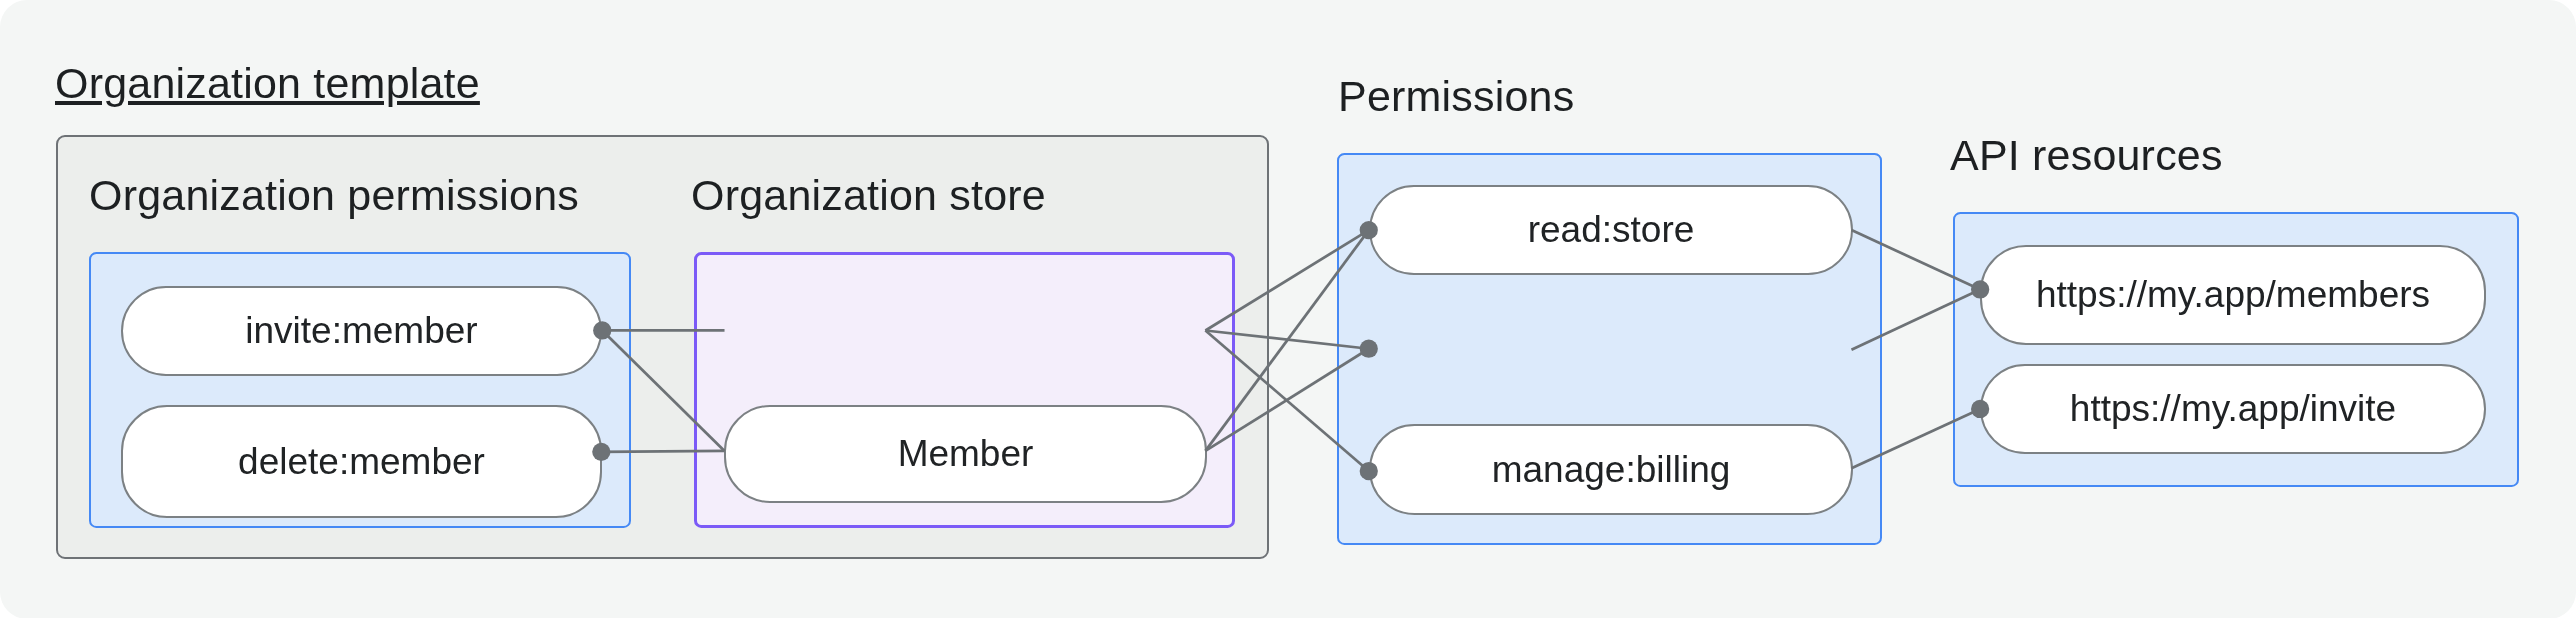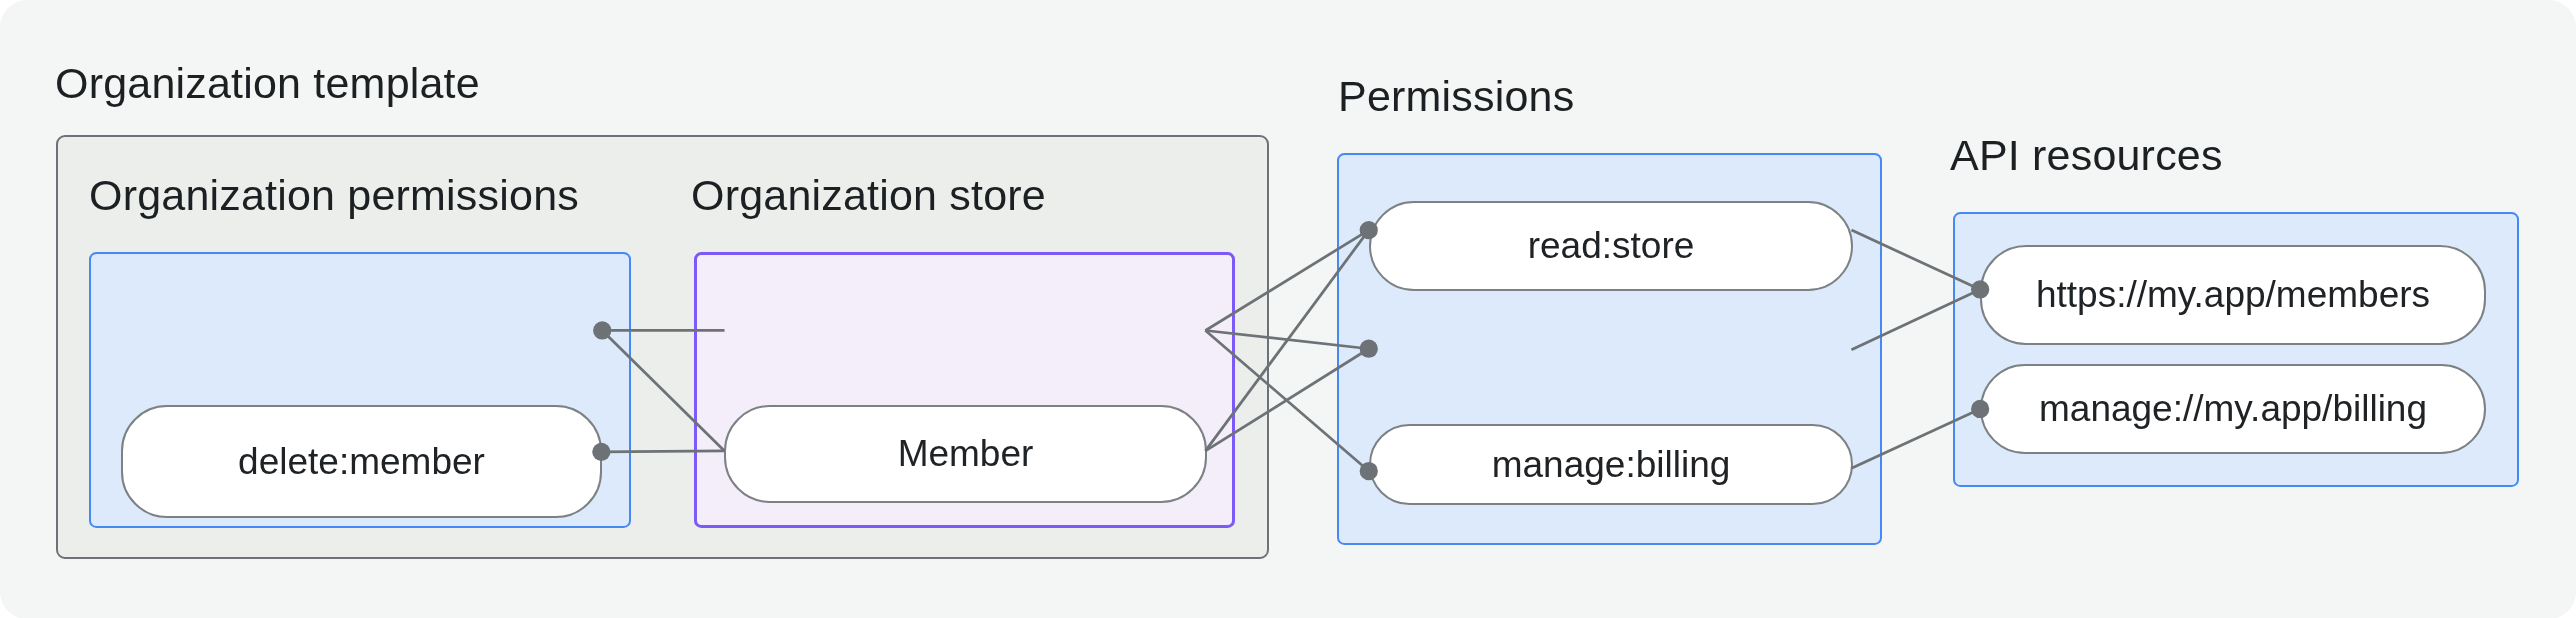--- a/index.html
+++ b/index.html
@@ -58,41 +58,42 @@
     pointer-events: none;
   }
   .connections line { stroke: #6d7276; stroke-width: 3; }
   .connections circle { fill: #6d7276; }
 </style>
 </head>
 <body>
 
 <div class="stage">
 
-  <div class="label" style="left:55px; top:58px;">Organization template</div>
+  <div class="label" style="left:55px; top:58px;text-decoration:underline;">Organization template</div>
 
   <div class="container-box"></div>
 
   <div class="label" style="left:89px; top:170px;text-align:center;">Organization permissions</div>
   <div class="groupbox blue" style="left:89px; top:252px; width:542px; height:276px;"></div>
+  <div class="pill" style="left:121px; top:286px; width:481px; height:90px;">invite:member</div>
   <div class="pill" style="left:121px; top:405px; width:481px; height:113px;">delete:member</div>
 
   <div class="label" style="left:691px; top:170px;">Organization store</div>
   <div class="groupbox purple" style="left:694px; top:252px; width:541px; height:276px;"></div>
   <div class="pill" style="left:724px; top:405px; width:483px; height:98px;">Member</div>
 
   <div class="label" style="left:1338px; top:71px;">Permissions</div>
   <div class="groupbox blue" style="left:1337px; top:153px; width:545px; height:392px;"></div>
-  <div class="pill" style="left:1369px; top:185px; width:484px; height:90px;margin-top:16px;">read:store</div>
-  <div class="pill" style="left:1369px; top:424px; width:484px; height:81px;">manage:billing</div>
+  <div class="pill" style="left:1369px; top:185px; width:484px; height:90px;">read:store</div>
+  <div class="pill" style="left:1369px; top:424px; width:484px; height:91px;">manage:billing</div>
 
   <div class="label" style="left:1950px; top:130px;">API resources</div>
   <div class="groupbox blue" style="left:1953px; top:212px; width:566px; height:275px;"></div>
   <div class="pill" style="left:1980px; top:245px; width:506px; height:100px;">https://my.app/members</div>
-  <div class="pill" style="left:1980px; top:364px; width:506px; height:90px;">manage://my.app/billing</div>
+  <div class="pill" style="left:1980px; top:364px; width:506px; height:90px;">https://my.app/invite</div>
 
   <svg class="connections" viewBox="0 0 2823 678">
     <g>
       <line x1="660" y1="362" x2="794" y2="362"></line>
       <line x1="660" y1="362" x2="794" y2="494"></line>
       <line x1="659" y1="495" x2="794" y2="494"></line>
       <line x1="1321" y1="362" x2="1500" y2="252"></line>
       <line x1="1321" y1="362" x2="1500" y2="382"></line>
       <line x1="1321" y1="362" x2="1500" y2="516"></line>
       <line x1="1321" y1="494" x2="1500" y2="252"></line>

